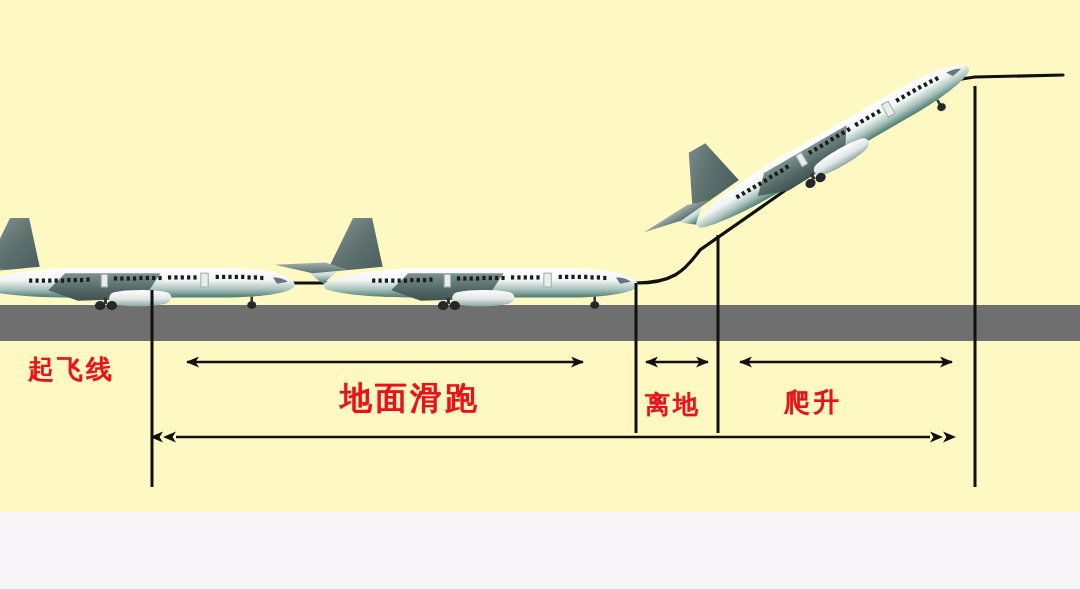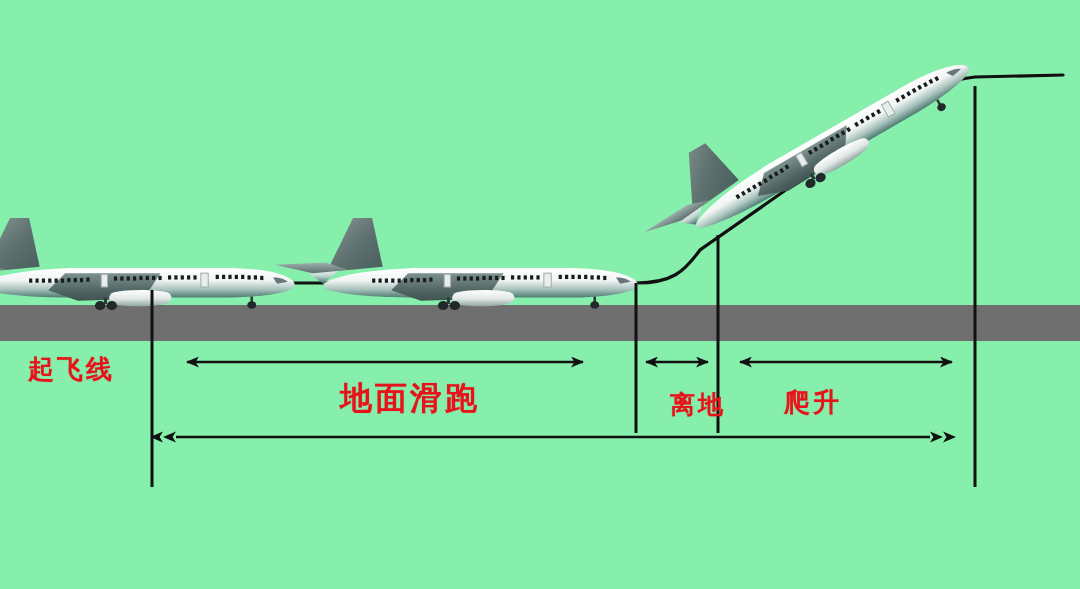--- a/index.html
+++ b/index.html
@@ -2,32 +2,32 @@
 <html><head>
 <meta charset="utf-8">
 <style>
   html,body{margin:0;padding:0;}
   body{
     width:1080px;height:589px;
     background:#f7f5f7;
     font-family:"Liberation Sans", sans-serif;
     overflow:hidden;
   }
-  #stage{position:relative;width:1080px;height:589px;background:#86efac;}
+  #stage{position:relative;width:1080px;height:512px;background:#fef9c3;}
   #stage svg{position:absolute;left:0;top:0;}
   .lbl{
     position:absolute;
     color:#e8131a;
     font-family:"Liberation Serif", serif;
     font-weight:700;
     white-space:nowrap;
     letter-spacing:3px;
     text-shadow:0 0 1px rgba(232,19,26,.45);
   }
-  .lbl-sm{font-size:25px;margin-left:25px;}
+  .lbl-sm{font-size:25px;}
   .lbl-md{font-size:26px;}
   .lbl-lg{font-size:32px;}
 </style>
 </head>
 <body>
 
 <div id="stage">
 
   <svg width="1080" height="589" viewBox="0 0 1080 589">
     <defs>

